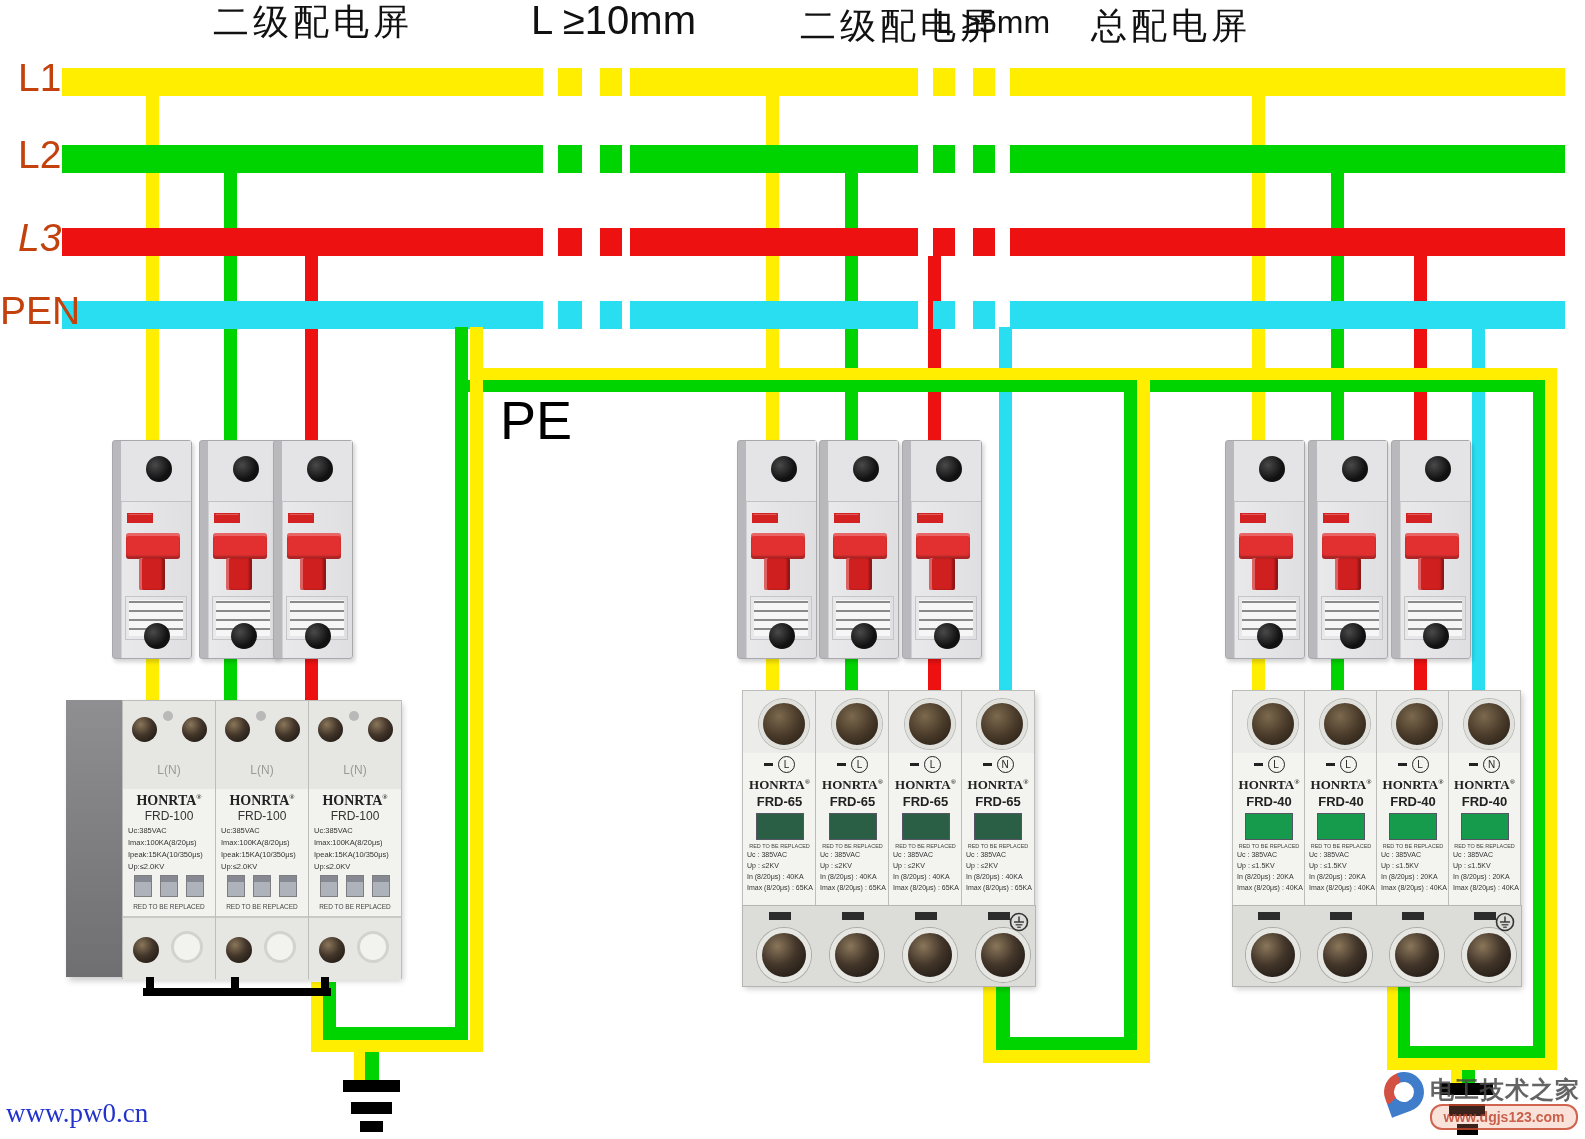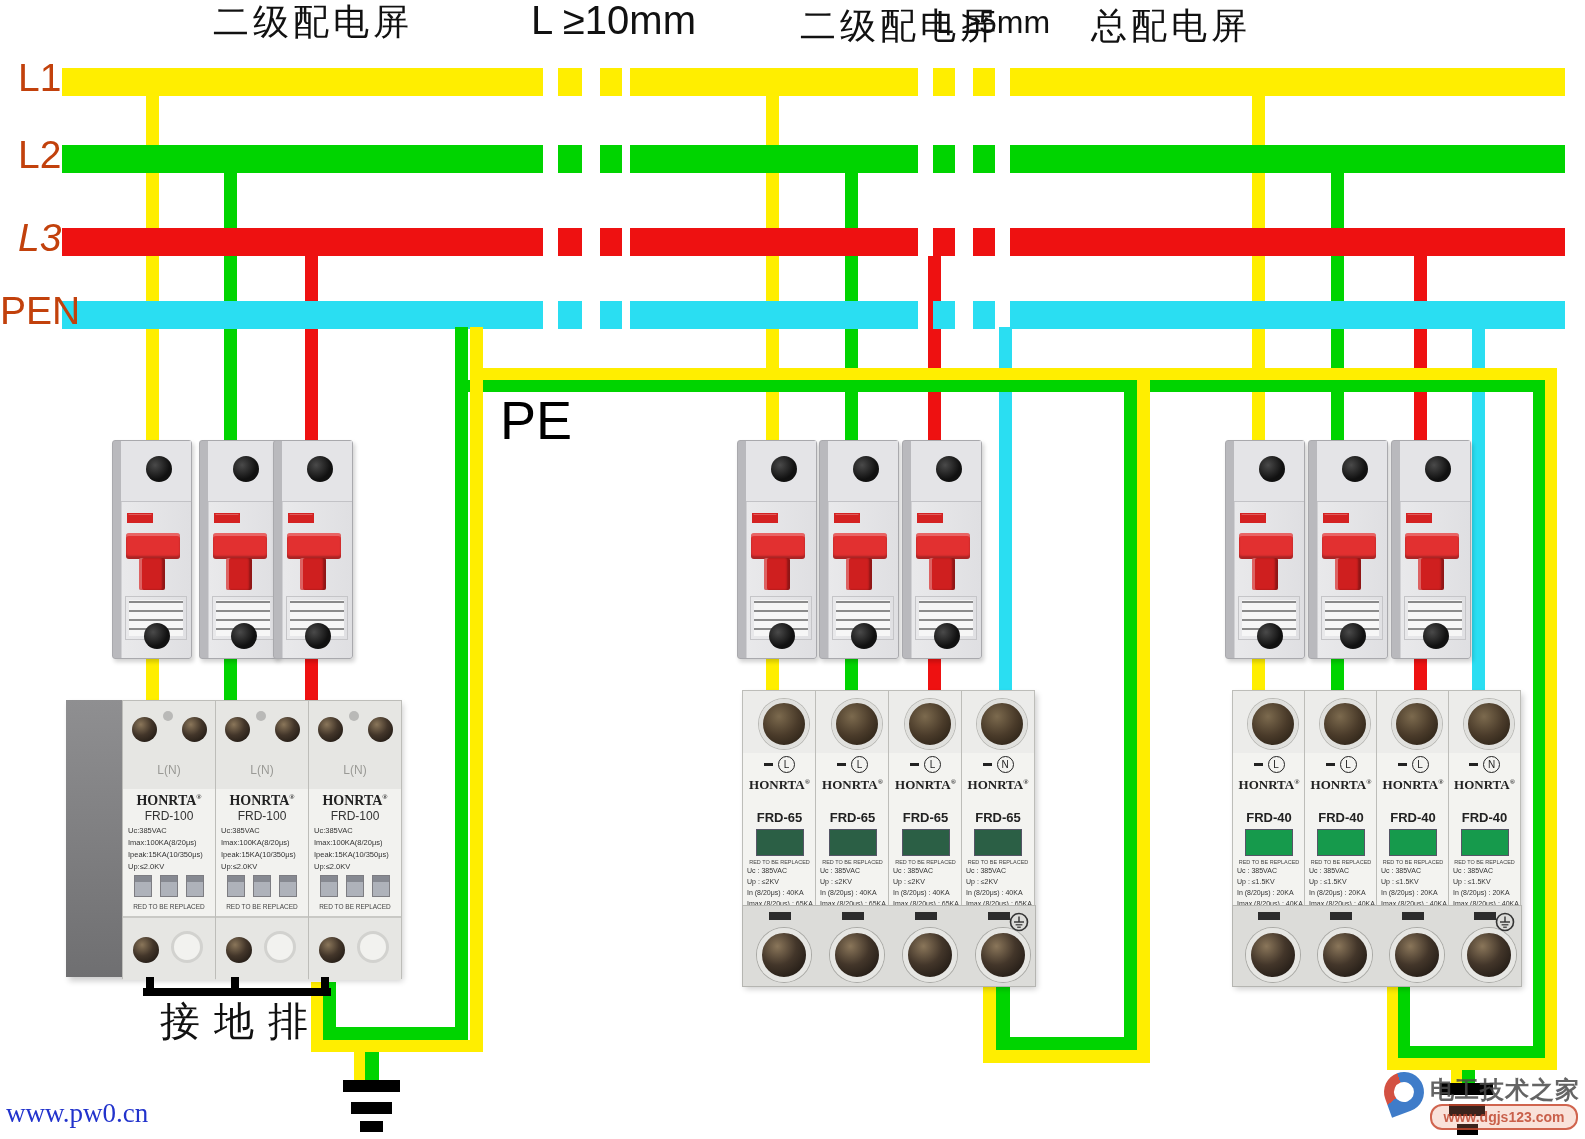--- a/index.html
+++ b/index.html
@@ -82,21 +82,21 @@
   .s4-term{position:absolute;left:0;top:0;width:100%;height:62px;background:#ececea;}
   .bigscrew{position:absolute;left:50%;top:8px;width:42px;height:42px;margin-left:-21px;border-radius:50%;
             background:radial-gradient(circle at 38% 32%,#7c6a4e 0,#4a3b2a 50%,#241c12 95%);
             border:4px solid #e0e0dd;box-shadow:0 0 0 1px #b9b9b5;}
   .s4-tlabel{position:absolute;left:0;top:64px;width:100%;height:18px;text-align:center;color:#222;}
   .s4-tlabel .dash{display:inline-block;width:9px;height:3px;background:#222;vertical-align:middle;margin-right:5px;}
   .s4-tlabel .circ{display:inline-block;width:15px;height:15px;line-height:15px;border:1.5px solid #222;
                    border-radius:50%;font-size:10px;vertical-align:middle;}
   .s4-body{position:absolute;left:0;top:84px;width:100%;height:131px;text-align:center;}
   .s4-body .brand{font-size:13px;margin-top:2px;}
-  .s4-body .model{font-size:13px;font-weight:bold;color:#222;margin-top:17px;}
+  .s4-body .model{font-size:13px;font-weight:bold;color:#222;margin-top:1px;}
   .s4-body .window{display:block;margin:4px auto 0 auto;width:46px;height:25px;}
   .s4-body .note{font-size:5.5px;margin-top:3px;}
   .s4-body .specs{font-size:7px;text-align:left;padding-left:4px;line-height:1.55;margin-top:1px;}
   .spd4-base{position:absolute;left:0;top:215px;height:80px;background:#dcdcd9;border:1px solid #b5b5b1;}
   .spd4-base .screw-dark{position:absolute;top:22px;width:44px;height:44px;border:5px solid #e6e6e3;
                          box-shadow:0 0 0 1px #a9a9a5;}
   .clamp{position:absolute;top:6px;width:22px;height:8px;background:#2c2c2c;}
   .earth-ic{position:absolute;top:6px;width:20px;height:20px;}
 
   
@@ -349,21 +349,20 @@
         <div class="note">RED TO BE REPLACED</div>
       </div>
       <div class="s1-bot"><span class="screw-dark"></span><span class="ring"></span></div>
     </div>
   </div>
 
   <div class="gb" style="left:146px;top:977px;width:8px;height:13px;"></div>
   <div class="gb" style="left:231px;top:977px;width:8px;height:13px;"></div>
   <div class="gb" style="left:321px;top:977px;width:8px;height:13px;"></div>
   <div class="gb" style="left:143px;top:988px;width:188px;height:8px;"></div>
-  <div class="abs" id="jiedipai">接地排</div>
 
   <div class="spd4" style="left:742px;top:690px;width:292px;height:295px;">
     <div class="spd4m" style="left:0;width:73px;">
       <div class="s4-term">
           <span class="bigscrew"></span>
         </div>
       <div class="s4-tlabel"><span class="dash"></span><span class="circ">L</span></div>
       <div class="s4-body">
         <div class="brand"><span>HONRTA</span><sup>®</sup></div>
         <div class="model">FRD-65</div>

